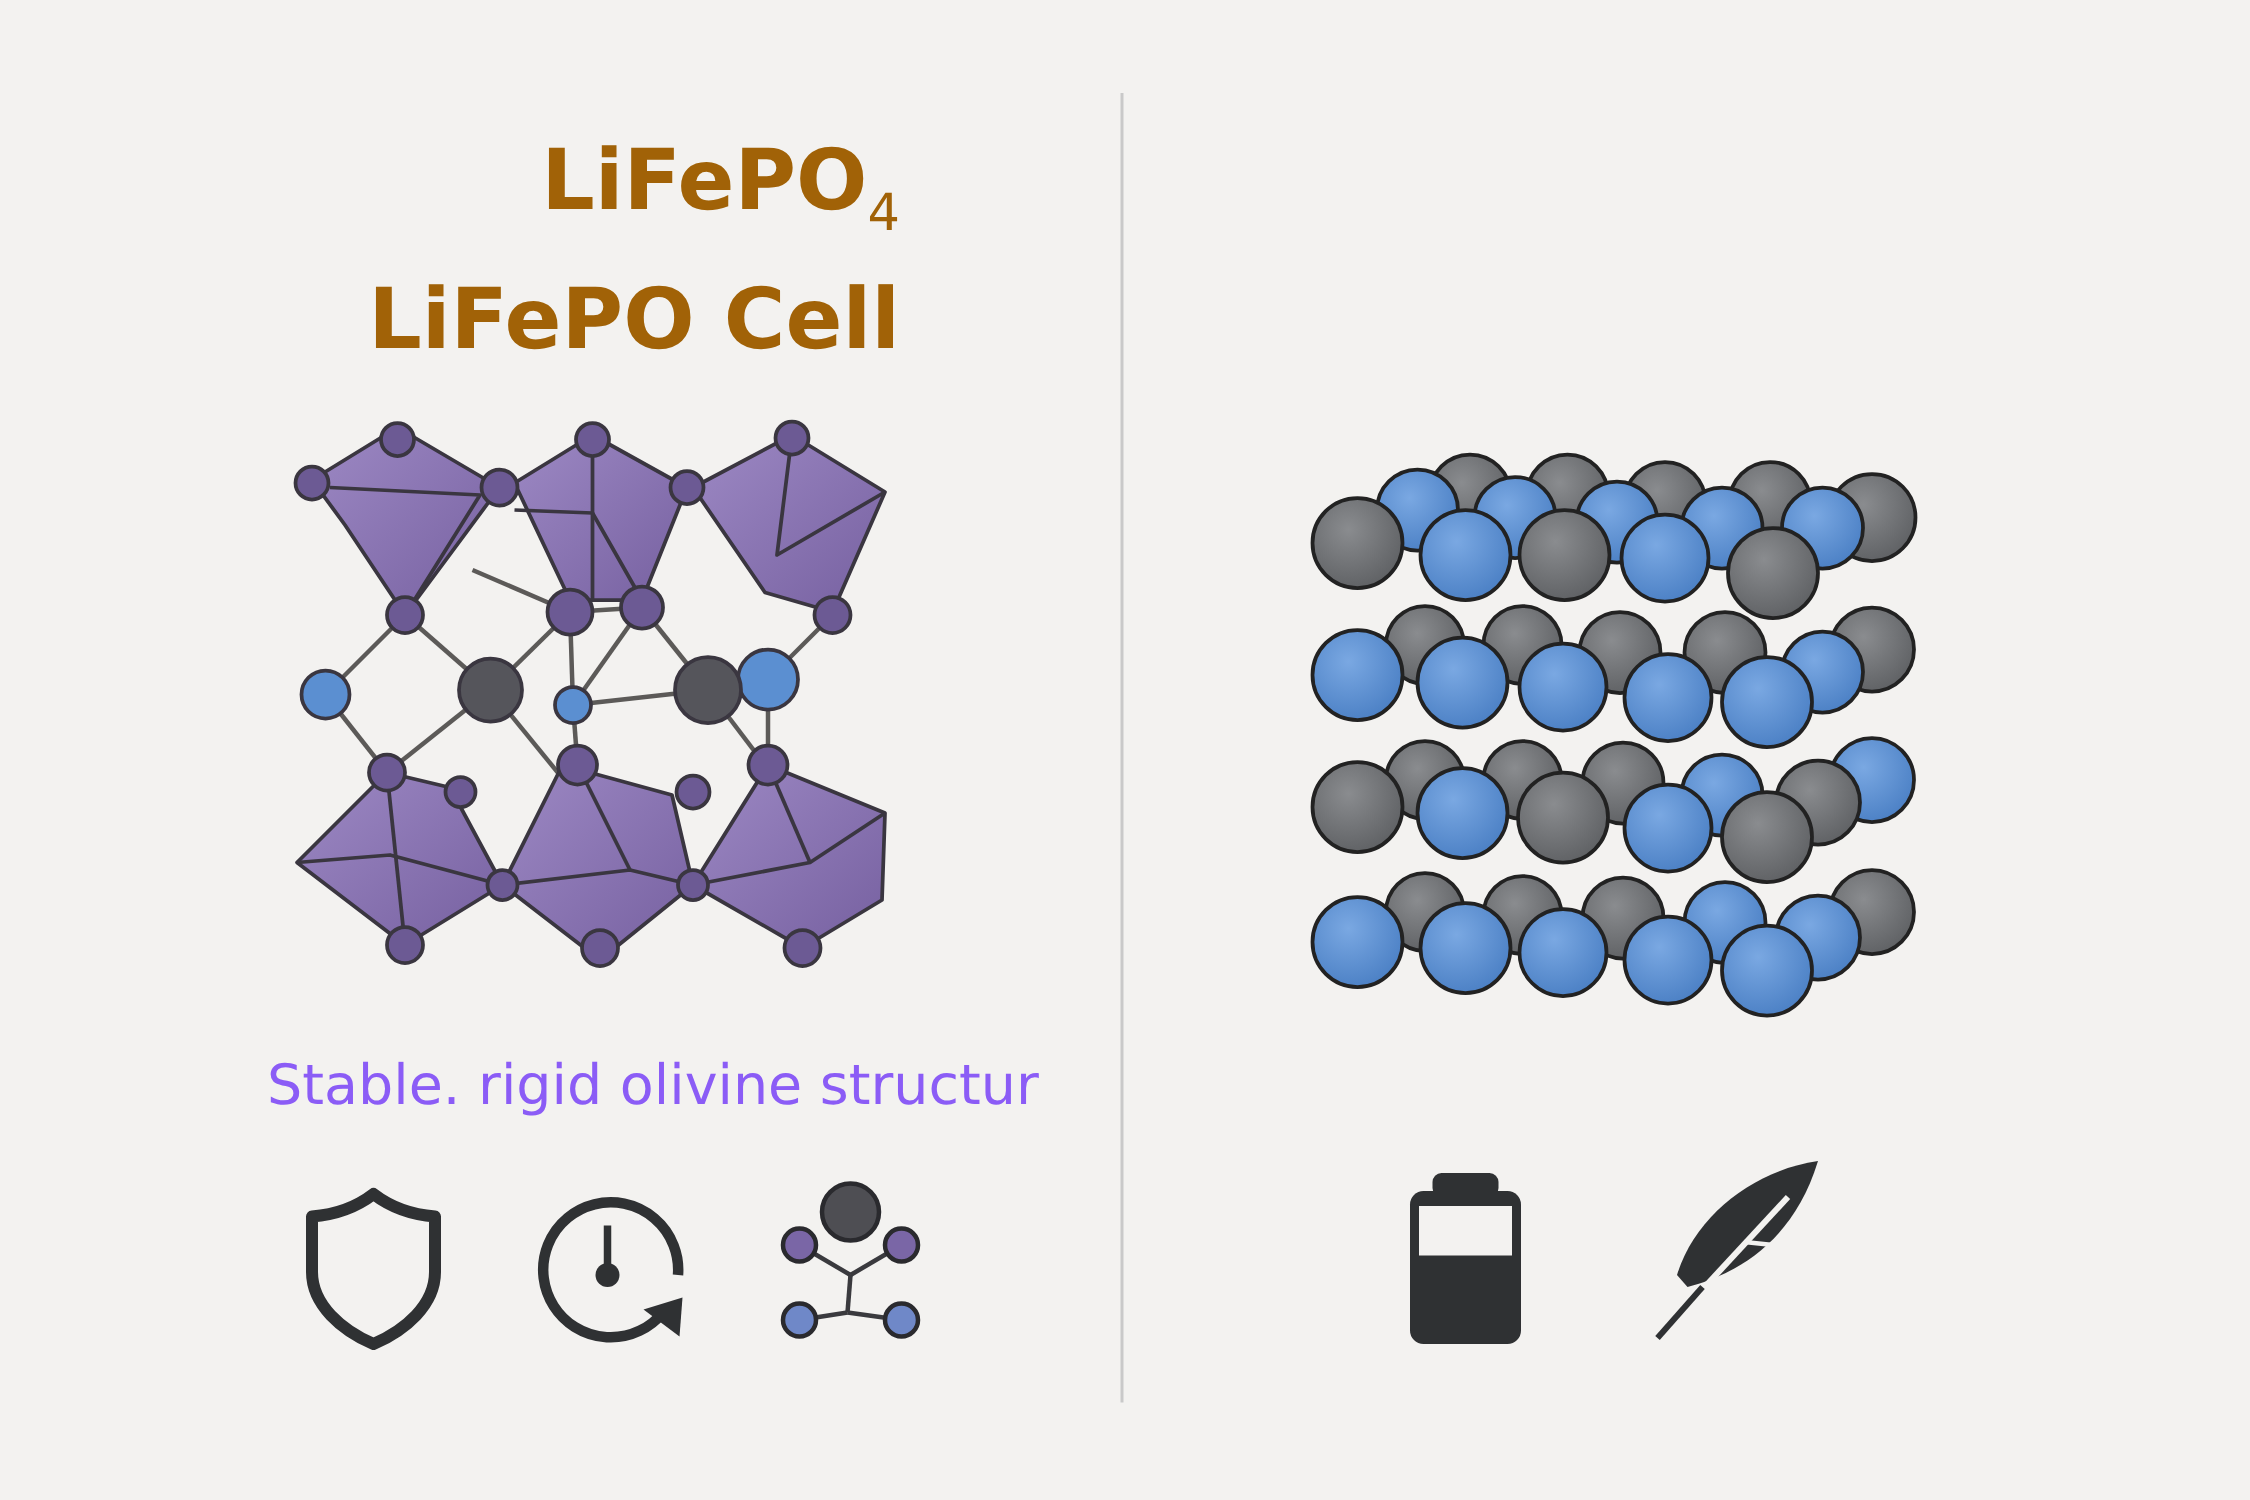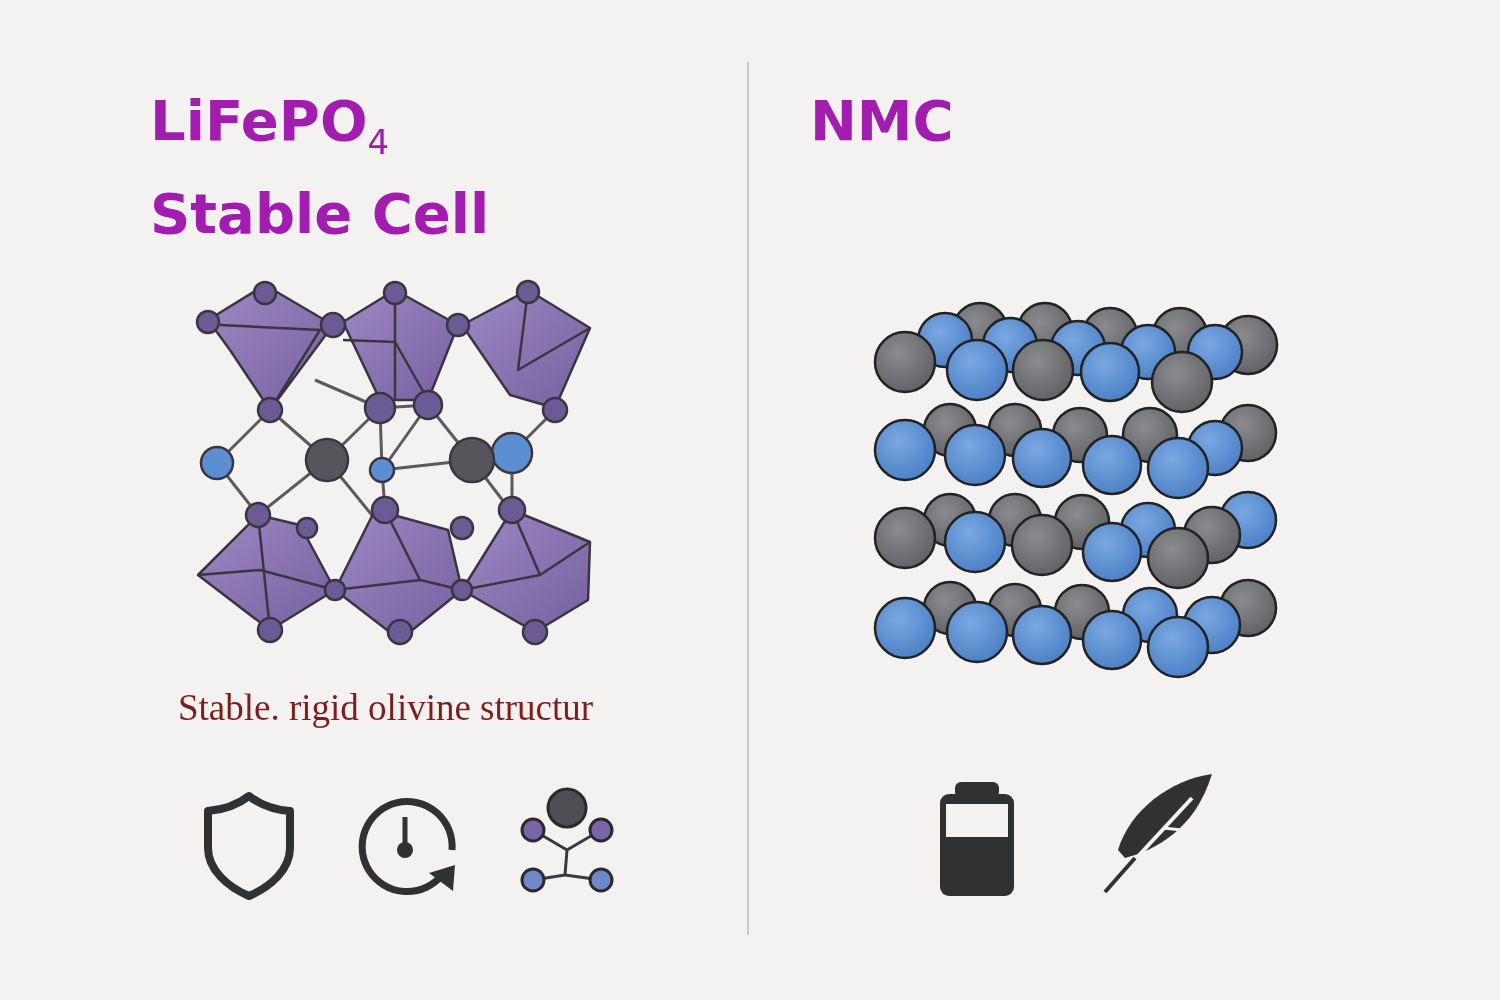--- a/index.html
+++ b/index.html
@@ -1,39 +1,38 @@
 <!DOCTYPE html>
 <html><head>
 <meta charset="utf-8">
 <style>
   html, body { margin:0; padding:0; }
   body {
     width:1500px; height:1000px; background:#f3f2f0; position:relative; overflow:hidden;
     font-family:"DejaVu Sans","Liberation Sans",sans-serif; color:#2b2d2e;
   }
   .divider { position:absolute; left:747px; top:62px; width:2px; height:873px; background:#c9c9c9; }
-  .title { position:absolute; text-align:left; font-weight:bold; font-size:56px; line-height:72px; color:#a21caf; letter-spacing:0px; }
+  .title { position:absolute; text-align:right; font-weight:bold; font-size:56px; line-height:72px; color:#a16207; letter-spacing:0px; }
   .title sub { font-size:34px; vertical-align:-14px; font-weight:normal; }
   #left-title { left:150px; width:450px; top:85px; }
   #right-title { left:810px; width:540px; top:85px; }
-  .caption { position:absolute; left:178px; top:686px; font-size:37px; color:#7f1d1d; white-space:nowrap;font-family:Liberation Serif, serif; }
+  .caption { position:absolute; left:178px; top:702px; font-size:37px; color:#8b5cf6; white-space:nowrap; }
   svg.abs { position:absolute; overflow:visible; }
 </style>
 </head>
 <body>
 
 <div class="divider"></div>
 
 <div class="title" id="left-title">
   <div><span>LiFePO</span><sub>4</sub></div>
-  <div>Stable Cell</div>
+  <div>LiFePO Cell</div>
 </div>
 
 <div class="title" id="right-title">
-  <div>NMC</div>
 </div>
 
 <svg class="abs" style="left:190px;top:270px" width="420" height="390" viewBox="0 0 420 390">
   <defs>
     <linearGradient id="pg" x1="0" y1="0" x2="1" y2="1">
       <stop offset="0" stop-color="#9d89c4"></stop>
       <stop offset="1" stop-color="#7660a0"></stop>
     </linearGradient>
   </defs>
   <g stroke="#3a3640" stroke-width="2.5" stroke-linejoin="round">

